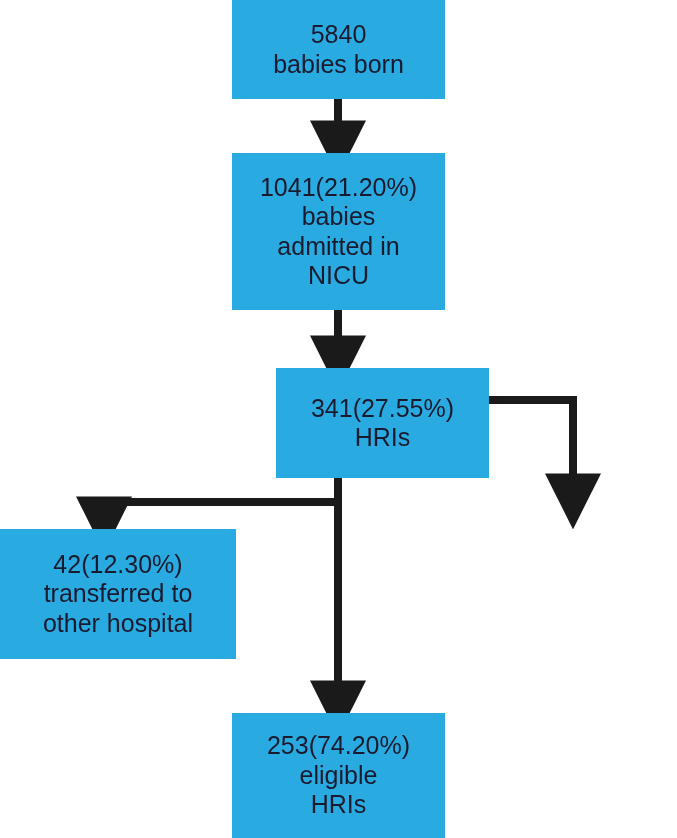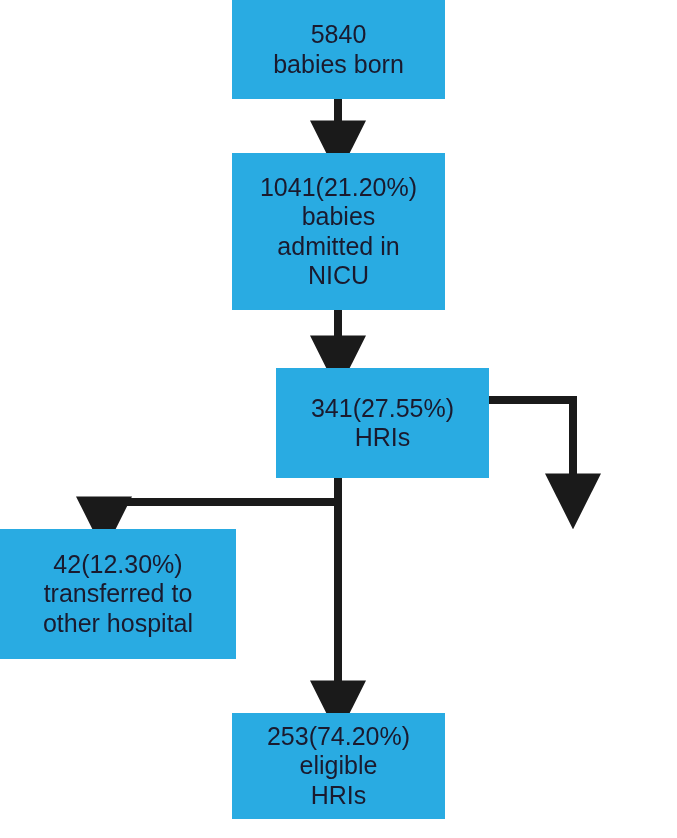--- a/index.html
+++ b/index.html
@@ -30,21 +30,21 @@
     box-sizing: border-box;
     padding: 2px 4px;
     white-space: pre-line;
   }
   
   .node-born        { left: 232px; top: 0px;   width: 213px; height: 99px;  }
   .node-nicu        { left: 232px; top: 153px; width: 213px; height: 157px; }
   .node-hris        { left: 232px; top: 368px; width: 213px; height: 110px; margin-left: 44px; }
   .node-died        { left: 465px; top: 506px; width: 212px; height: 91px;  }
   .node-transferred { left: 0px;   top: 529px; width: 236px; height: 130px; }
-  .node-eligible    { left: 232px; top: 713px; width: 213px; height: 106px; }
+  .node-eligible    { left: 232px; top: 713px; width: 213px; height: 125px; }
 
   .connectors {
     position: absolute;
     left: 0;
     top: 0;
     width: 677px;
     height: 838px;
     pointer-events: none;
   }
 </style>

